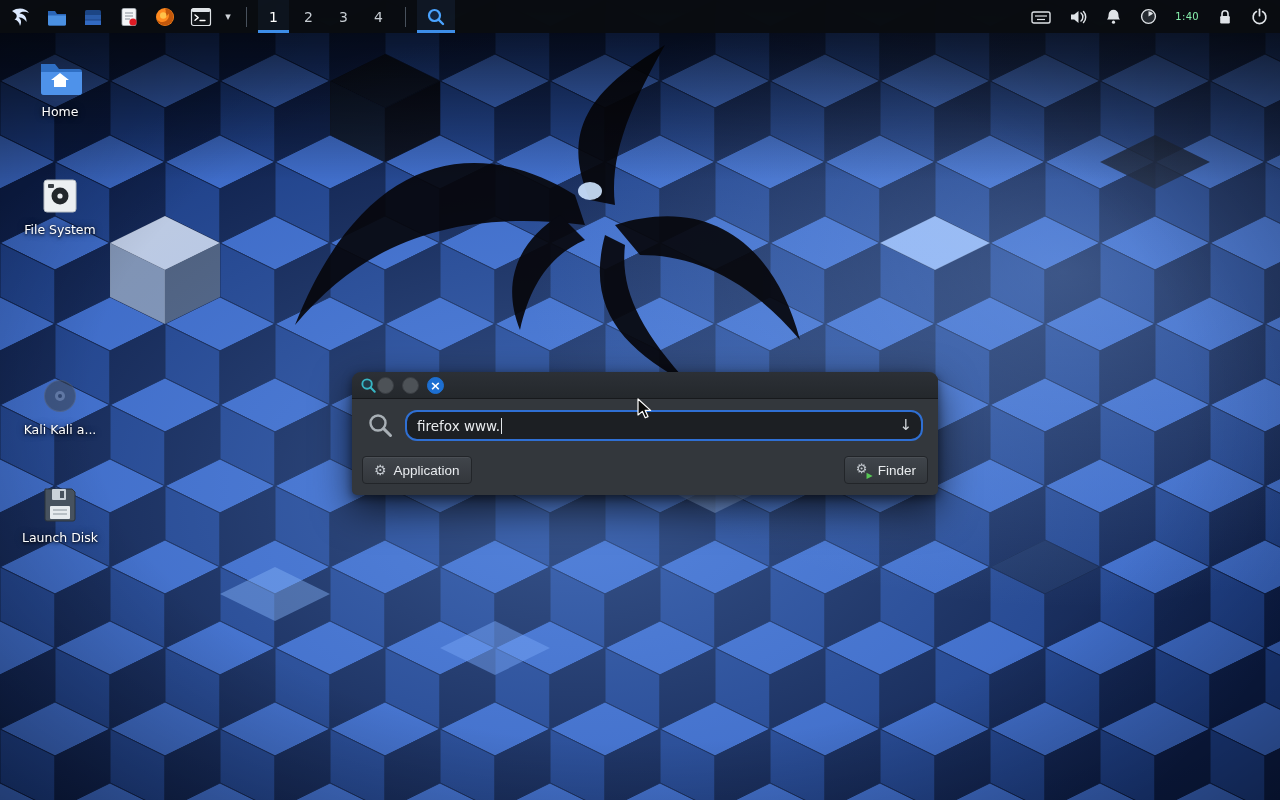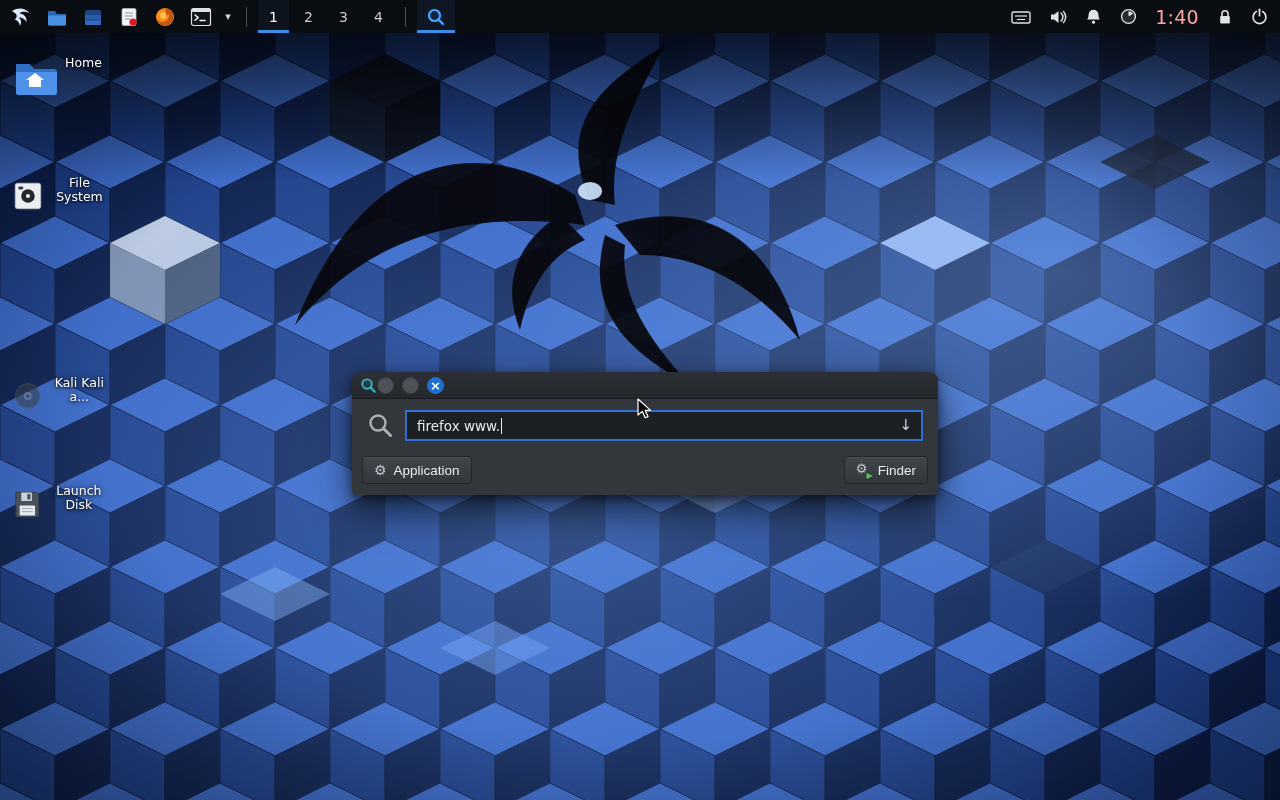--- a/index.html
+++ b/index.html
@@ -22,25 +22,25 @@
   .launcher { width:32px; height:33px; display:flex; align-items:center; justify-content:center; }
   .chev { width:14px; display:flex; align-items:center; justify-content:center; color:#cfd4d9; font-size:11px; }
   .sep { width:1px; height:20px; background:#48515c; margin:0 7px; }
   .ws { width:31px; height:33px; display:flex; align-items:center; justify-content:center;
         font-size:14px; color:#c6ccd2; border-bottom:3px solid transparent; padding-top:3px; }
   .ws.active { border-bottom-color:#3d8de8; color:#ffffff; background:rgba(70,130,210,0.07); }
   .task { height:33px; display:flex; align-items:center; padding:0 9px;
           border-bottom:3px solid #3d8de8; padding-top:3px; background:rgba(70,130,210,0.10); }
   .panel-right { margin-left:auto; display:flex; align-items:center; gap:18px; padding-right:12px; height:100%; }
   .tray { display:flex; align-items:center; justify-content:center; height:33px; }
-  .clock { font-size:19px; color:#fca5a5; letter-spacing:0.3px; }
+  .clock { font-size:10px; color:#86efac; letter-spacing:0.3px; }
 
   
-  .dicon { position:absolute; left:12px; width:96px; display:flex; flex-direction:row;
-           gap:7px; z-index:2; }
+  .dicon { position:absolute; left:12px; width:96px; display:flex; flex-direction:column;
+           align-items:center; gap:7px; z-index:2; }
   .dlabel { font-size:12.5px; color:#ffffff; text-align:center; line-height:1.15;
             text-shadow:0 1px 3px rgba(0,0,0,0.95), 0 0 7px rgba(0,0,0,0.65); }
   .faded { opacity:0.55; }
 
   
   #finder {
     position:absolute; left:352px; top:372px; width:586px; z-index:6;
     background:#33373c; border-radius:9px 9px 5px 5px;
     box-shadow:0 14px 38px rgba(0,0,0,0.65), 0 3px 10px rgba(0,0,0,0.5);
   }
@@ -51,21 +51,21 @@
   }
   .title { flex:1; text-align:center; font-size:12.5px; font-weight:bold; color:#eceef0; }
   .controls { display:flex; align-items:center; gap:8px; }
   .ctrl { width:17px; height:17px; border-radius:50%; background:#4d5257;
           border:1px solid #3a3e43; display:flex; align-items:center; justify-content:center; }
   .ctrl.close { background:#1d6fd1; border-color:#1d6fd1; color:#fff;
                 font-size:13px; font-weight:bold; line-height:1; }
   .search-row { display:flex; align-items:center; gap:11px; padding:11px 15px 6px 15px; }
   .searchbox {
     flex:1; height:31px; position:relative;
-    background:#1c1f23; border:2px solid #2f6fd3; border-radius:0;
+    background:#1c1f23; border:2px solid #2f6fd3; border-radius:12px;
     display:flex; align-items:center; padding:0 28px 0 10px;
     color:#e8ebee; font-size:13.5px;
   }
   .caret { width:1px; height:16px; background:#e4e8ec; margin-left:1px; animation:blink 1.1s steps(1) infinite; }
   @keyframes blink { 50% { opacity:0; } }
   .dropdown { position:absolute; right:9px; top:4px; font-size:15px; color:#d2d6da; }
   .btn-row { display:flex; justify-content:space-between; padding:9px 10px 11px 10px; }
   .btn {
     display:flex; align-items:center; gap:7px; height:28px; padding:0 11px;
     background:linear-gradient(#40454b,#33373c);

